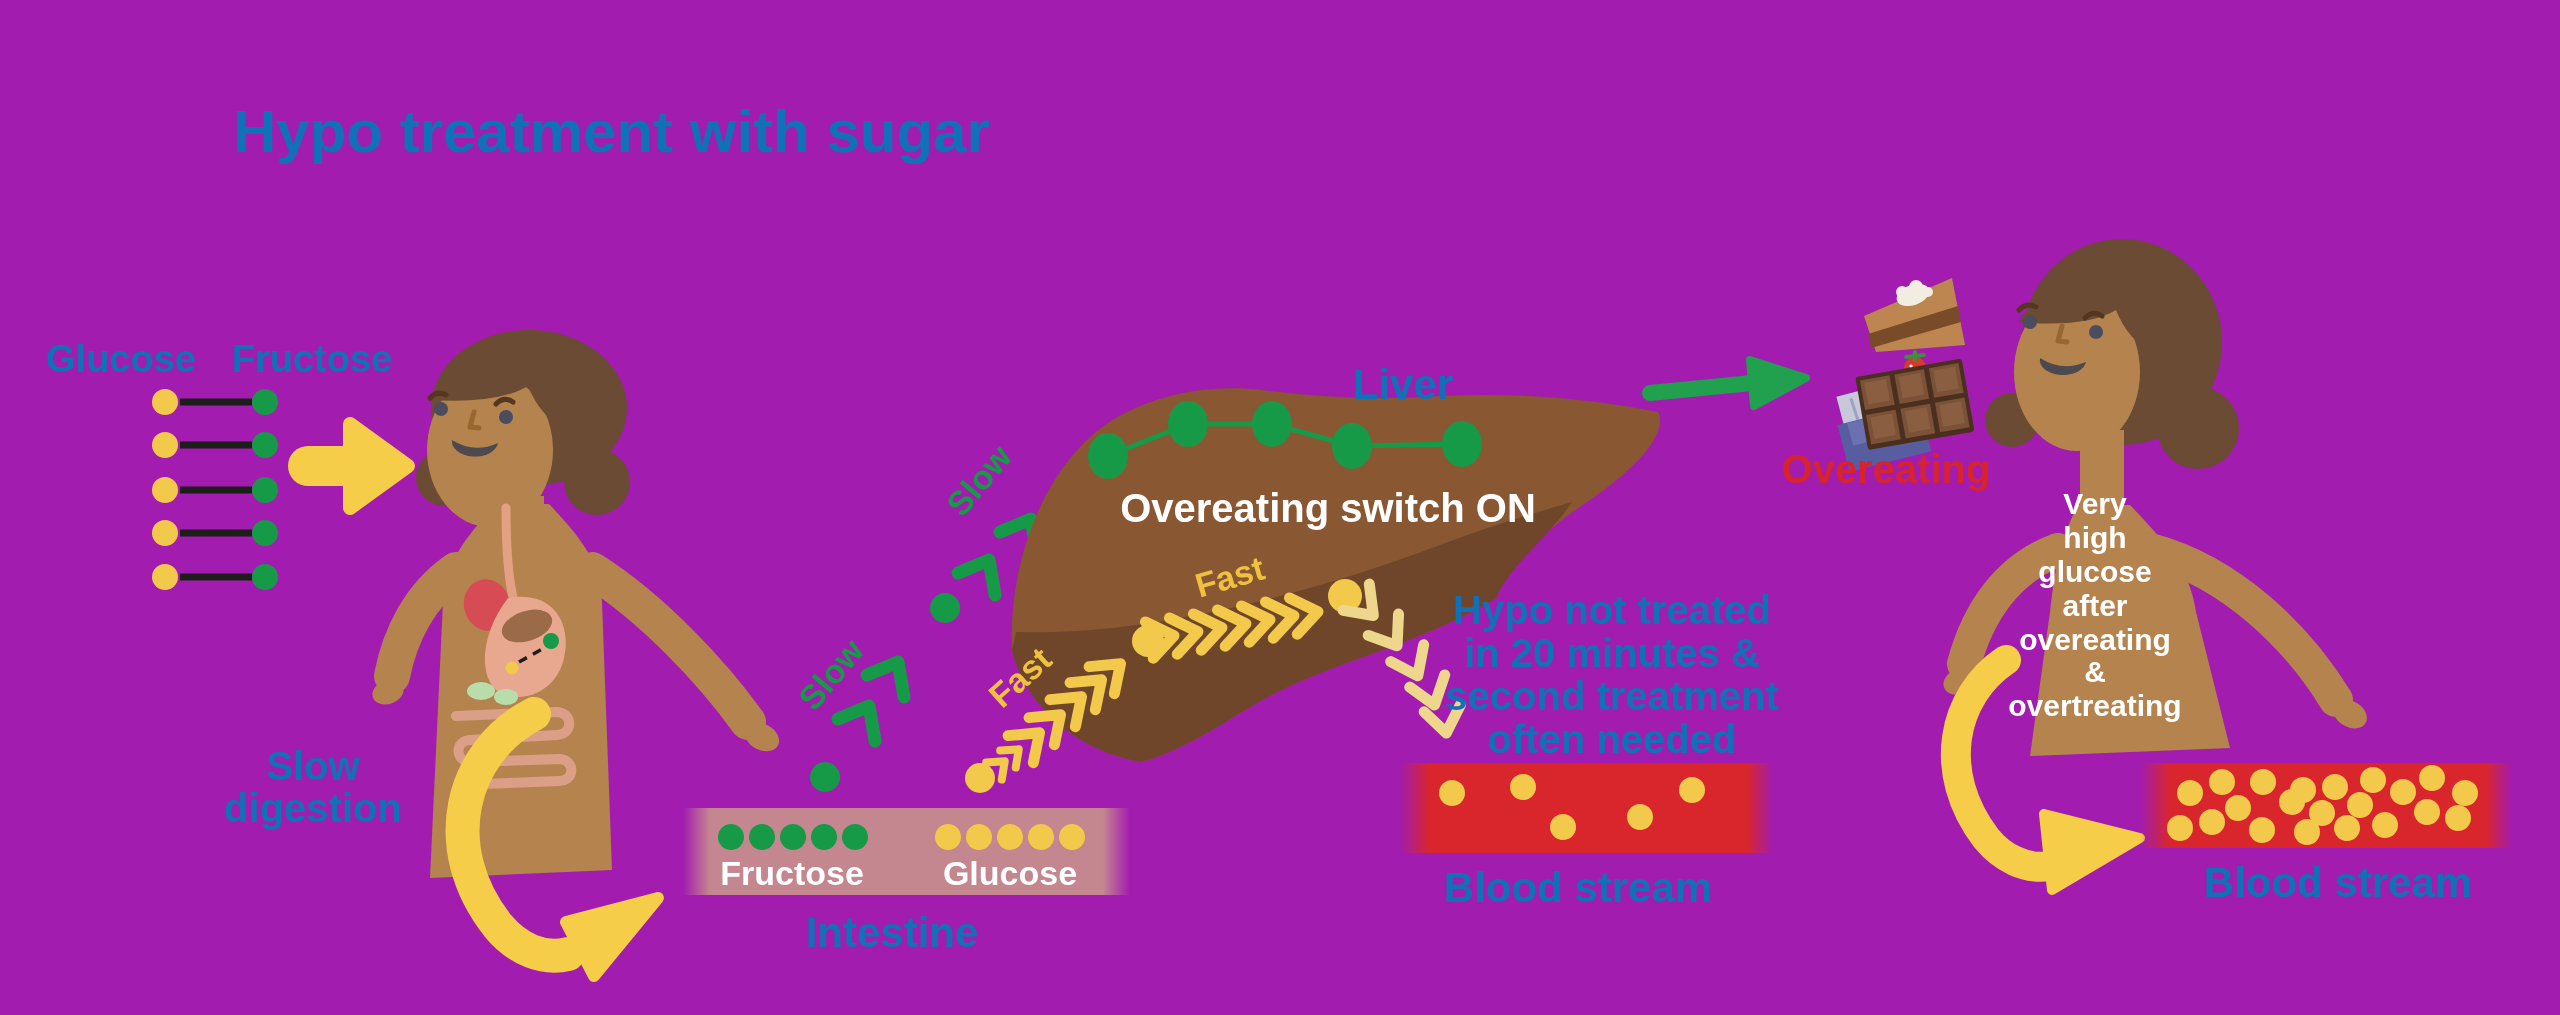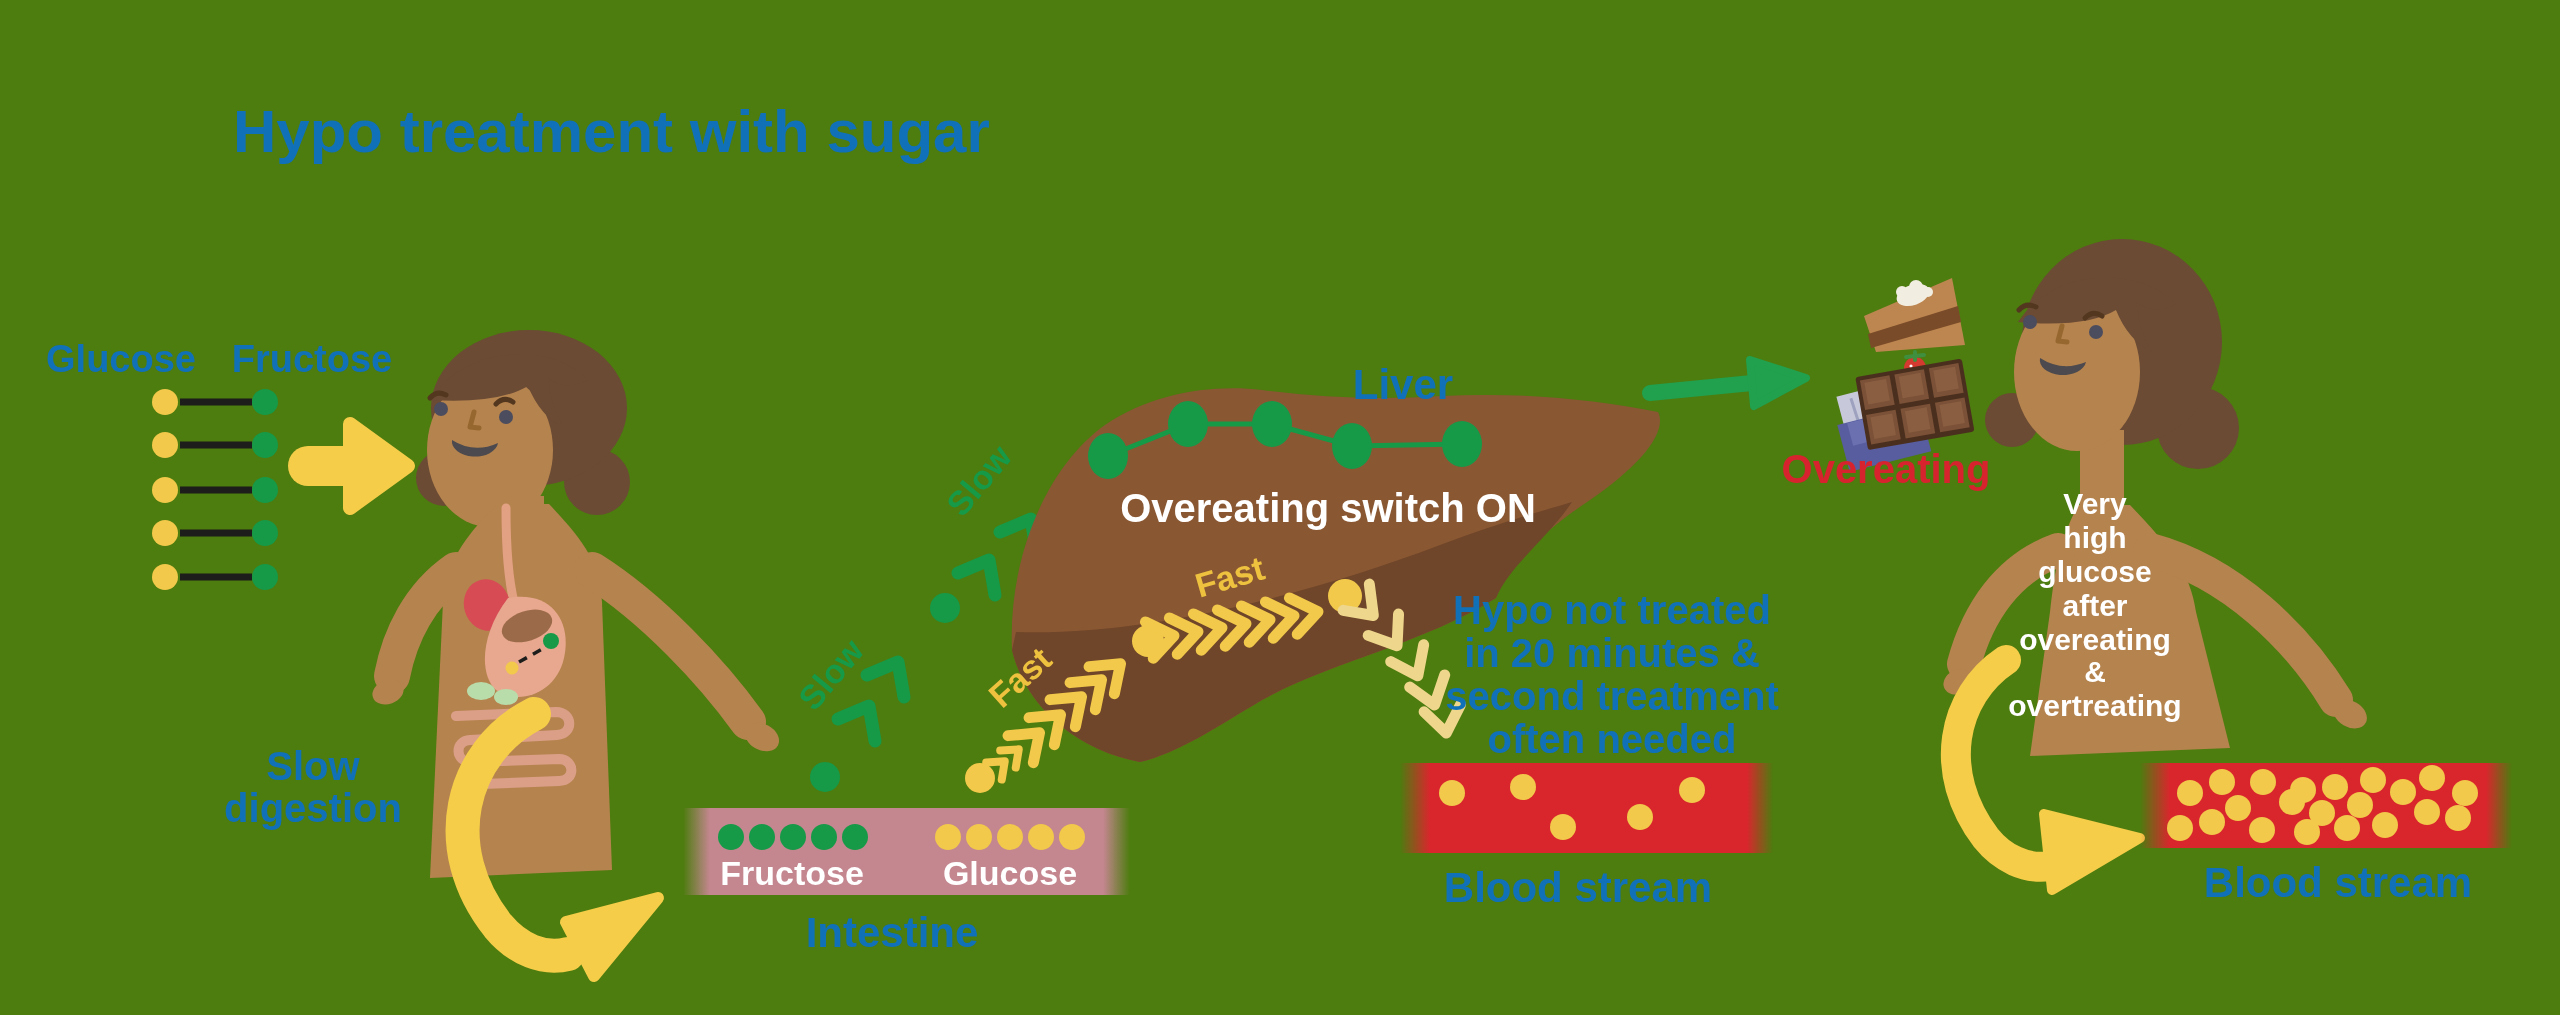--- a/index.html
+++ b/index.html
@@ -1,16 +1,16 @@
 <!DOCTYPE html>
 <html><head>
 <meta charset="utf-8">
 <style>
   html,body{margin:0;padding:0;background:#ffffff;}
-  .stage{width:2560px;height:1015px;position:relative;background:#4d7c0f;}
+  .stage{width:2560px;height:1015px;position:relative;background:#a21caf;}
   svg{display:block;}
   .t{font-family:"Liberation Sans","DejaVu Sans",sans-serif;font-weight:bold;}
   .blue{fill:#1071b8;}
   .white{fill:#ffffff;}
   .redTxt{fill:#d7232e;}
   .greenTxt{fill:#169a48;}
   .yellowTxt{fill:#eec23f;}
 </style>
 </head>
 <body>

